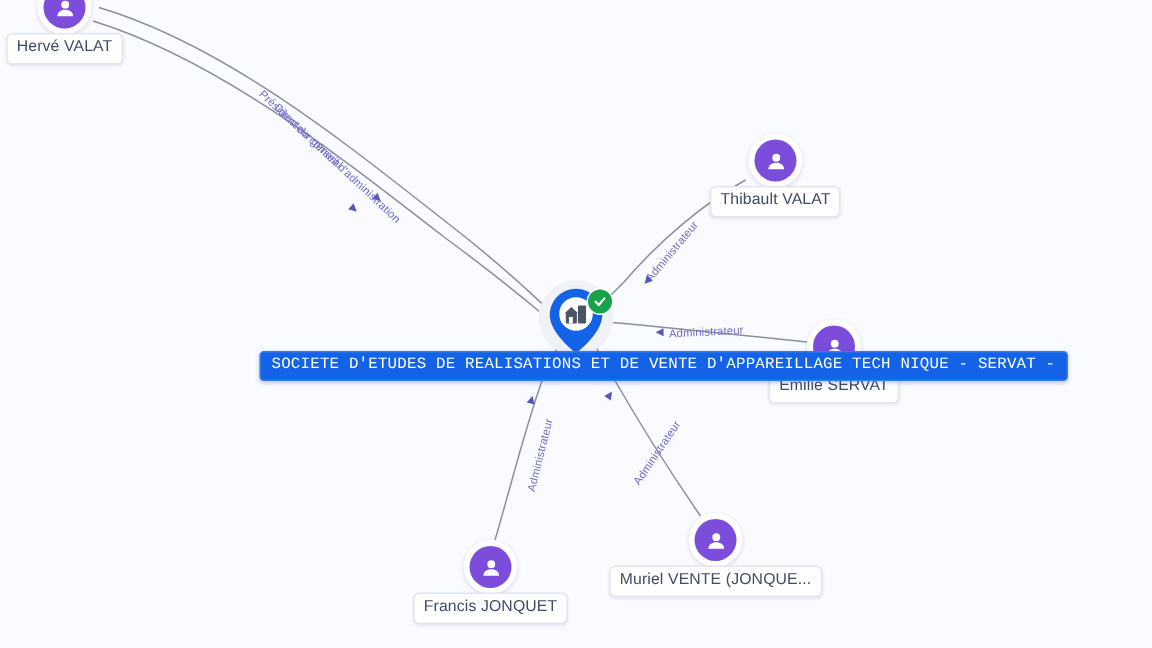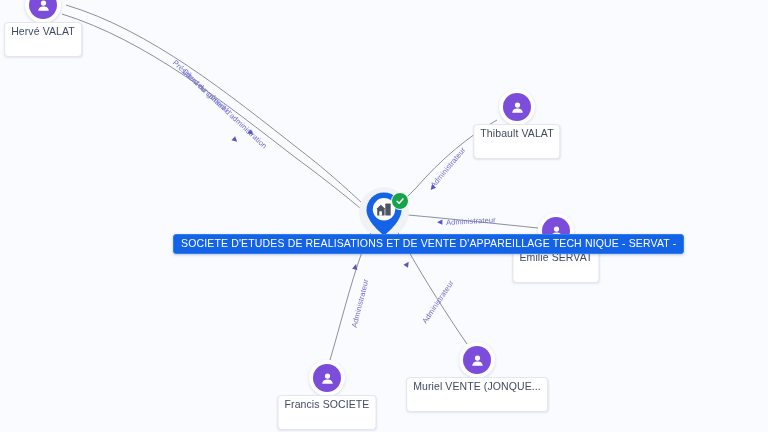--- a/index.html
+++ b/index.html
@@ -62,21 +62,21 @@
   }
   .node-label {
     position: absolute;
     top: 17px;
     left: 50%;
     transform: translateX(-50%);
     white-space: nowrap;
     background: #ffffff;
     border: 1px solid #e3e6f0;
     border-radius: 4px;
-    padding: 2px 6px 19px 6px;
+    padding: 2px 6px 5px 6px;
     font-size: 10.5px;
     line-height: 12px;
     color: #3f4a63;
     box-shadow: 0 1px 2px rgba(40, 50, 90, 0.10);
     letter-spacing: 0.1px;
   }
 
   
   #company-node {
     position: absolute;
@@ -121,20 +121,21 @@
     white-space: nowrap;
     background: #1463e6;
     color: #ffffff;
     border: 1.5px solid #2f7bf0;
     border-radius: 3px;
     padding: 2px 7px 3px 7px;
     font-size: 10.5px;
     line-height: 13px;
     letter-spacing: 0.15px;
     box-shadow: 0 1px 3px rgba(20, 60, 150, 0.28);
+    font-family: Liberation Mono, monospace;
   }
 
   
   .edge-label {
     position: absolute;
     white-space: nowrap;
     font-size: 7.5px;
     line-height: 9px;
     color: #6f6bc9;
     letter-spacing: 0.1px;
@@ -226,21 +227,21 @@
 
   <div class="person-node" style="left:327px; top:378px;">
     <div class="avatar-ring">
       <div class="avatar-disc">
         <svg width="17" height="17" viewBox="0 0 24 24" fill="#ffffff">
           <circle cx="12" cy="8.6" r="3.7"></circle>
           <path d="M4.6 19.5c0-4.1 3.3-6.2 7.4-6.2s7.4 2.1 7.4 6.2z"></path>
         </svg>
       </div>
     </div>
-    <div class="node-label">Francis SOCIETE</div>
+    <div class="node-label">Francis JONQUET</div>
   </div>
 
   <div class="person-node" style="left:477px; top:360px;">
     <div class="avatar-ring">
       <div class="avatar-disc">
         <svg width="17" height="17" viewBox="0 0 24 24" fill="#ffffff">
           <circle cx="12" cy="8.6" r="3.7"></circle>
           <path d="M4.6 19.5c0-4.1 3.3-6.2 7.4-6.2s7.4 2.1 7.4 6.2z"></path>
         </svg>
       </div>

